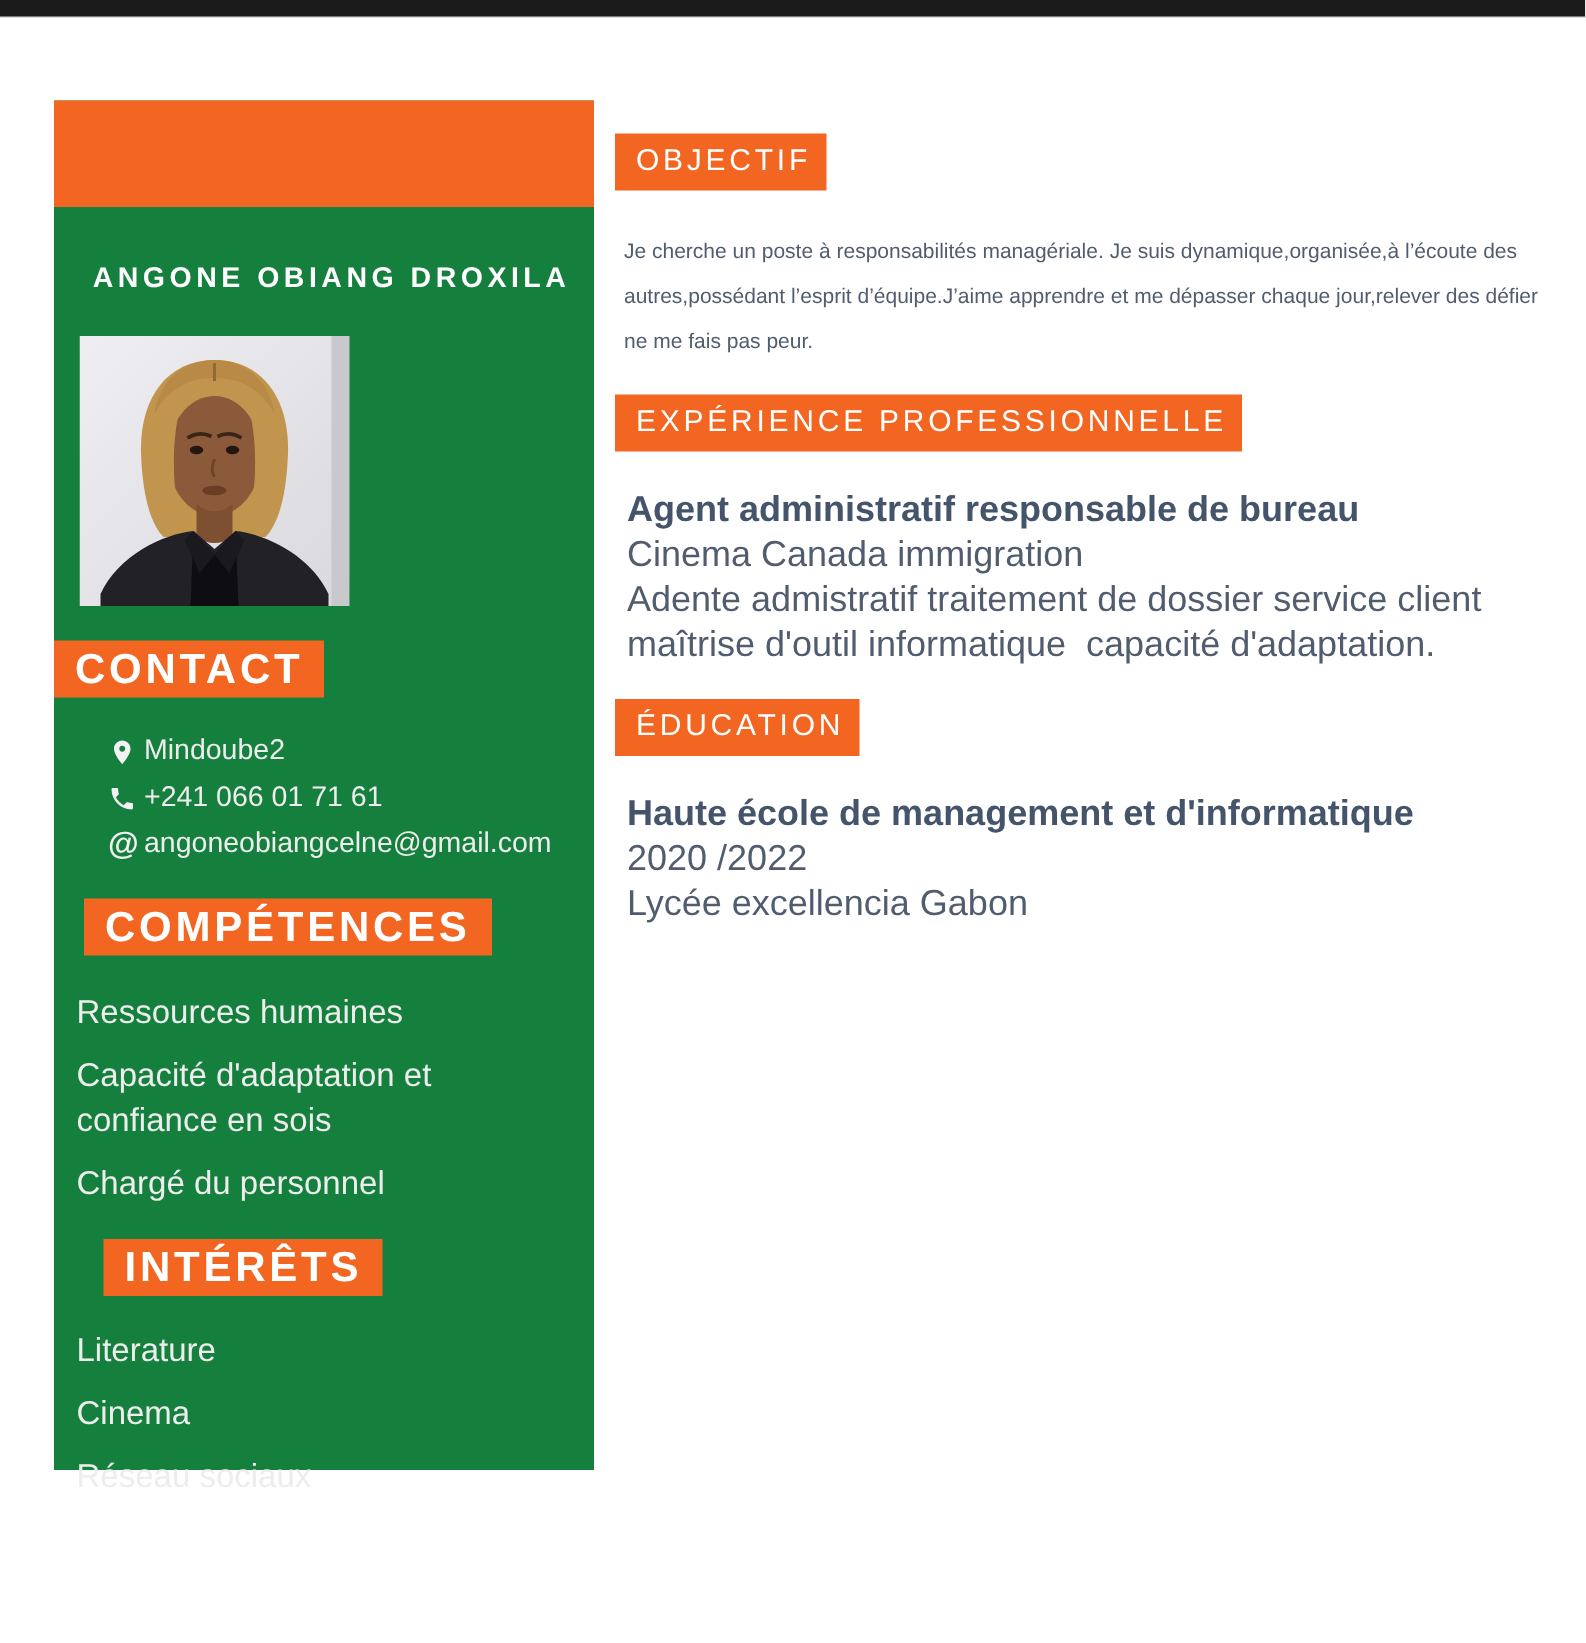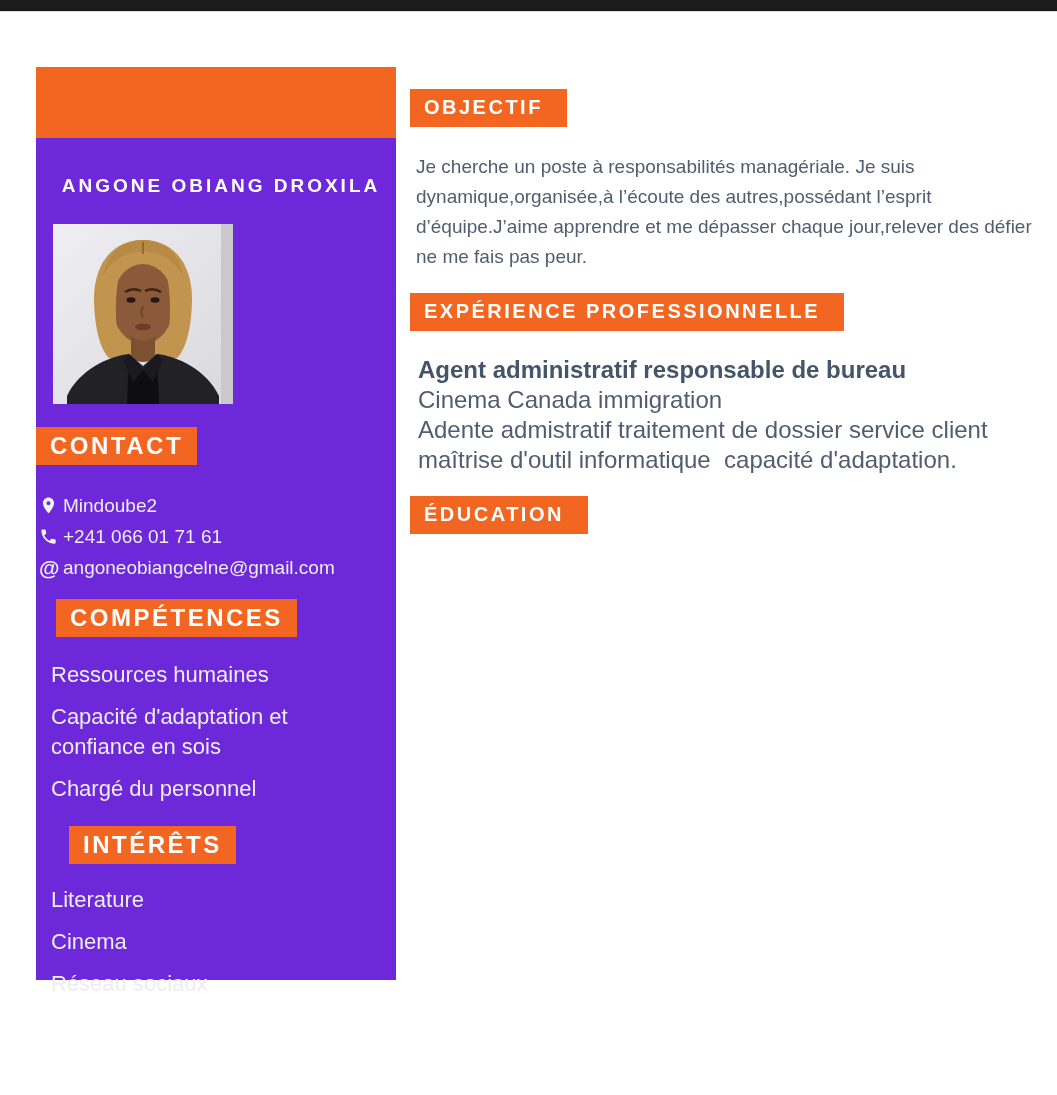--- a/index.html
+++ b/index.html
@@ -8,40 +8,40 @@
     position: relative; width: 1057px; height: 1095px;
     background: #ffffff; overflow: hidden;
   }
   .topbar {
     position: absolute; left: 0; top: 0; width: 1057px; height: 12px;
     background: #1b1b1b; border-bottom: 1px solid #d9d9d9;
   }
   
   .sidebar {
     position: absolute; left: 36px; top: 67px; width: 360px; height: 913px;
-    background: #6d28d9; color: #ededed;
+    background: #15803d; color: #ededed;
   }
   .sidebar-orange { width: 100%; height: 71px; background: #f26621; }
   .name {
     margin: 36px 4px 0 14px; text-align: center;
     color: #ffffff; font-size: 19px; font-weight: bold; letter-spacing: 3px;
     line-height: 24px; white-space: nowrap;
   }
   .photo {
     margin: 26px 0 0 17px; width: 180px; height: 180px; display: block;
   }
   .side-header-row { margin: 0; }
   .side-header {
     display: inline-block; background: #f26621; color: #ffffff;
-    font-size: 24px; font-weight: bold; letter-spacing: 2.5px;
+    font-size: 28px; font-weight: bold; letter-spacing: 2.5px;
     padding: 8px 14px 9px 14px; line-height: 21px;
   }
   .contact-list { margin-top: 25px; }
   .contact-row {
-    display: flex; align-items: center; height: 31px; padding-left: 3px;
+    display: flex; align-items: flex-start; height: 31px; padding-left: 36px;
     font-size: 19px; color: #ededed;
   }
   .contact-icon {
     width: 24px; height: 22px; display: inline-flex;
     align-items: center; justify-content: flex-start; flex: 0 0 24px;
   }
   .contact-icon svg { width: 19px; height: 19px; fill: #f2f2f2; }
   .at-glyph { font-size: 21px; font-weight: bold; color: #f2f2f2; line-height: 20px; }
   .contact-text { white-space: nowrap; }
   .mt-contact { margin-top: 23px; }
@@ -51,25 +51,25 @@
     margin: 12px 10px 0 15px; font-size: 22px; line-height: 30px; color: #ededed;
   }
   .side-item.first { margin-top: 23px; }
   .interest-item.first { margin-top: 21px; }
   
   .main { position: absolute; left: 410px; top: 89px; width: 632px; }
   .main-header-row { margin-top: 21px; }
   .main-header-row.first { margin-top: 0; }
   .main-header {
     display: inline-block; background: #f26621; color: #ffffff;
-    font-size: 20px; font-weight: bold; letter-spacing: 2.5px;
-    padding: 8px 24px 9px 14px; line-height: 21px;
+    font-size: 20px; font-weight: normal; letter-spacing: 2.5px;
+    padding: 8px 10px 9px 14px; line-height: 21px;
   }
   .para {
-    margin: 25px 0 0 6px; font-size: 19px; line-height: 30px; color: #515d6e;
+    margin: 25px 0 0 6px; font-size: 14px; line-height: 30px; color: #515d6e;
   }
   .entry { margin: 24px 0 0 8px; font-size: 24px; line-height: 30px; color: #515d6e; }
   .entry-title { font-weight: bold; color: #44546a; }
   .entry-line { margin: 0; }
   .pre { white-space: pre-wrap; }
 </style>
 </head>
 <body>
 
 <div class="page">
@@ -163,15 +163,20 @@
     </div>
     <div class="entry">
       <p class="entry-line entry-title">Agent administratif responsable de bureau</p>
       <p class="entry-line">Cinema Canada immigration</p>
       <p class="entry-line pre">Adente admistratif traitement de dossier service client maîtrise d'outil informatique  capacité d'adaptation.</p>
     </div>
 
     <div class="main-header-row">
       <div class="main-header">ÉDUCATION</div>
     </div>
+    <div class="entry">
+      <p class="entry-line entry-title">Haute école de management et d'informatique</p>
+      <p class="entry-line">2020 /2022</p>
+      <p class="entry-line">Lycée excellencia Gabon</p>
+    </div>
 
   </main>
 </div>
 
 </body></html>

